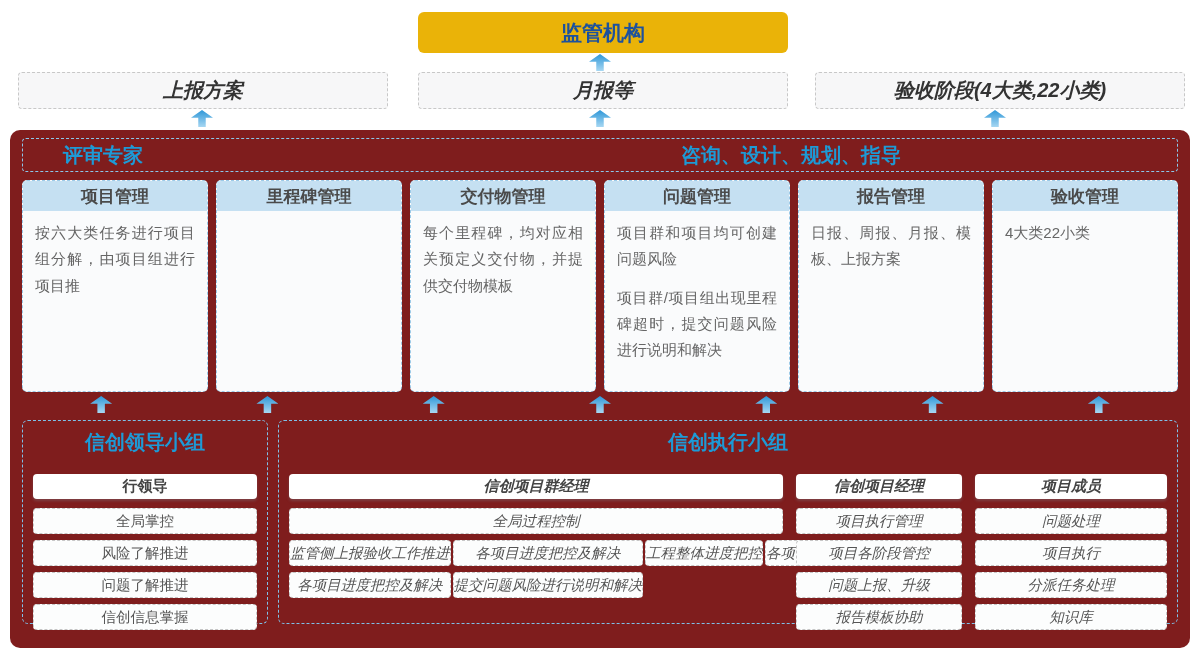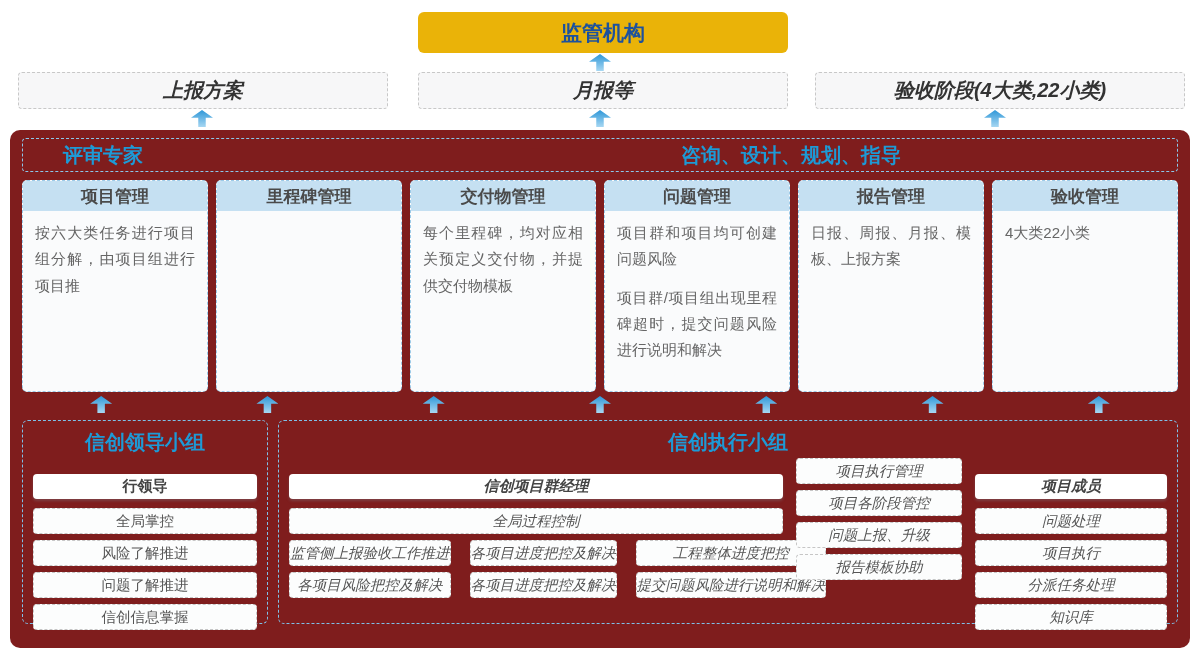--- a/index.html
+++ b/index.html
@@ -103,21 +103,21 @@
     background:#fcfdfd;
     display:flex; align-items:center; justify-content:center;
     font-size:14.5px; color:#555555; white-space:nowrap;
   }
   .stack .ditem + .ditem { margin-top:6px; }
   .exec-cols { display:flex; gap:13px;font-style:italic; }
   .sub-pgm { width:494px; }
   .sub-pm { width:166px; }
   .sub-member { flex:1; }
   .grid2 {
-    display:grid; grid-template-columns:1fr 1fr 1fr; gap:6px 19px; margin-top:6px;
+    display:grid; grid-template-columns:1fr 1fr 1fr 1fr; gap:6px 2px; margin-top:6px;
   }
 </style>
 </head>
 <body>
 
 <div class="regulator">监管机构</div>
 <span class="arrow" style="left:589px;top:54px"></span>
 
 <div class="r2box" style="left:18px">上报方案</div>
 <div class="r2box" style="left:418px">月报等</div>
@@ -216,20 +216,21 @@
             <div class="ditem">监管侧上报验收工作推进</div>
             <div class="ditem">各项目进度把控及解决</div>
             <div class="ditem">工程整体进度把控</div>
             <div class="ditem">各项目风险把控及解决</div>
             <div class="ditem">各项目进度把控及解决</div>
             <div class="ditem">提交问题风险进行说明和解决</div>
           </div>
         </div>
 
         <div class="sub-pm stack">
+          <div class="whitebar">信创项目经理</div>
           <div class="ditem">项目执行管理</div>
           <div class="ditem">项目各阶段管控</div>
           <div class="ditem">问题上报、升级</div>
           <div class="ditem">报告模板协助</div>
         </div>
 
         <div class="sub-member stack">
           <div class="whitebar">项目成员</div>
           <div class="ditem">问题处理</div>
           <div class="ditem">项目执行</div>

